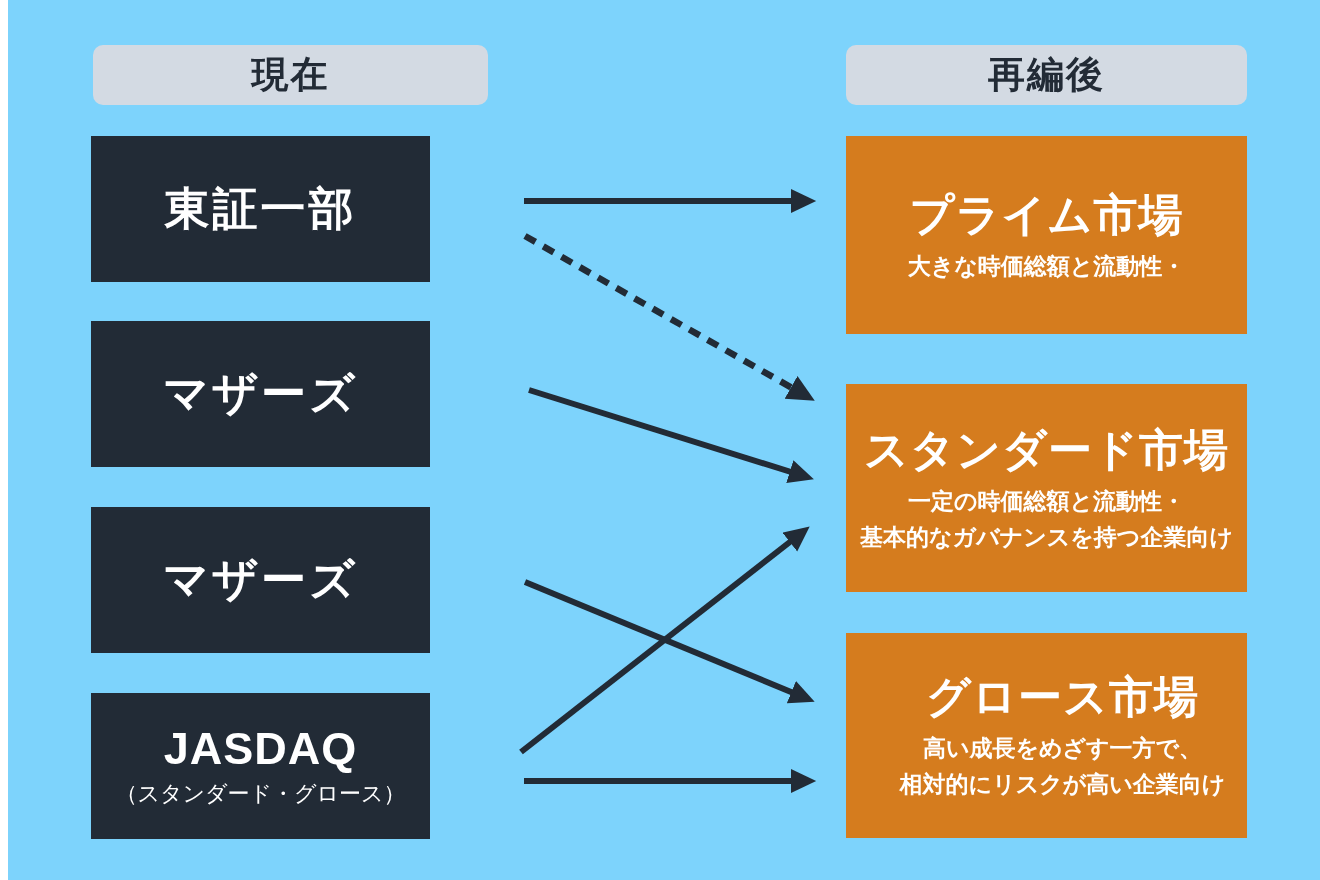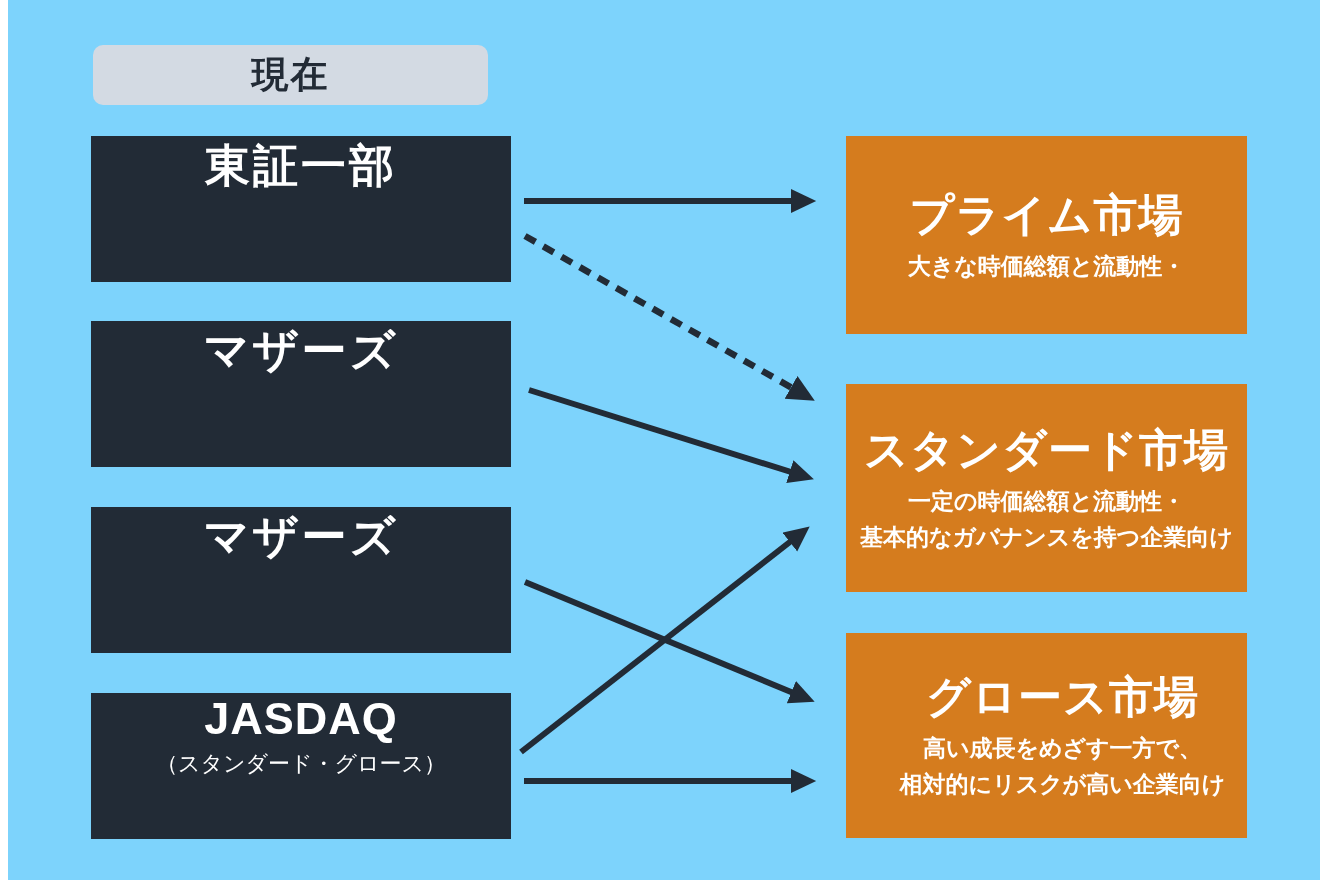--- a/index.html
+++ b/index.html
@@ -22,25 +22,25 @@
     border-radius: 10px;
     display: flex; align-items: center; justify-content: center;
     font-size: 37px; font-weight: bold; color: #222b36;
     letter-spacing: 2px;
   }
   .hdr-left  { left: 85px;  top: 45px; width: 395px; }
   .hdr-right { left: 838px; top: 45px; width: 401px; }
 
   .src-box {
     position: absolute;
-    left: 83px; width: 420px; height: 146px;
+    left: 83px; width: 339px; height: 146px;
     background: #222b36;
     color: #ffffff;
     display: flex; flex-direction: column;
-    align-items: center; justify-content: flex-start;
+    align-items: center; justify-content: center;
     text-align: center;
   }
   .src-label { font-size: 45px; font-weight: bold; letter-spacing: 3px; }
   .src-sublabel { font-size: 22px; font-weight: normal; margin-top: 4px; letter-spacing: 0px; }
 
   .dst-box {
     position: absolute;
     left: 838px; width: 401px;
     background: #d57c1e;
     color: #ffffff;
@@ -58,20 +58,23 @@
     pointer-events: none;
   }
 </style>
 </head>
 <body>
 
 <div class="canvas">
 
   <div class="col-header hdr-left">
     <span>現在</span>
+  </div>
+  <div class="col-header hdr-right">
+    <span>再編後</span>
   </div>
 
   <div class="src-box" style="top:136px;">
     <div class="src-label">東証一部</div>
   </div>
   <div class="src-box" style="top:321px;">
     <div class="src-label">マザーズ</div>
   </div>
   <div class="src-box" style="top:507px;">
     <div class="src-label">マザーズ</div>

